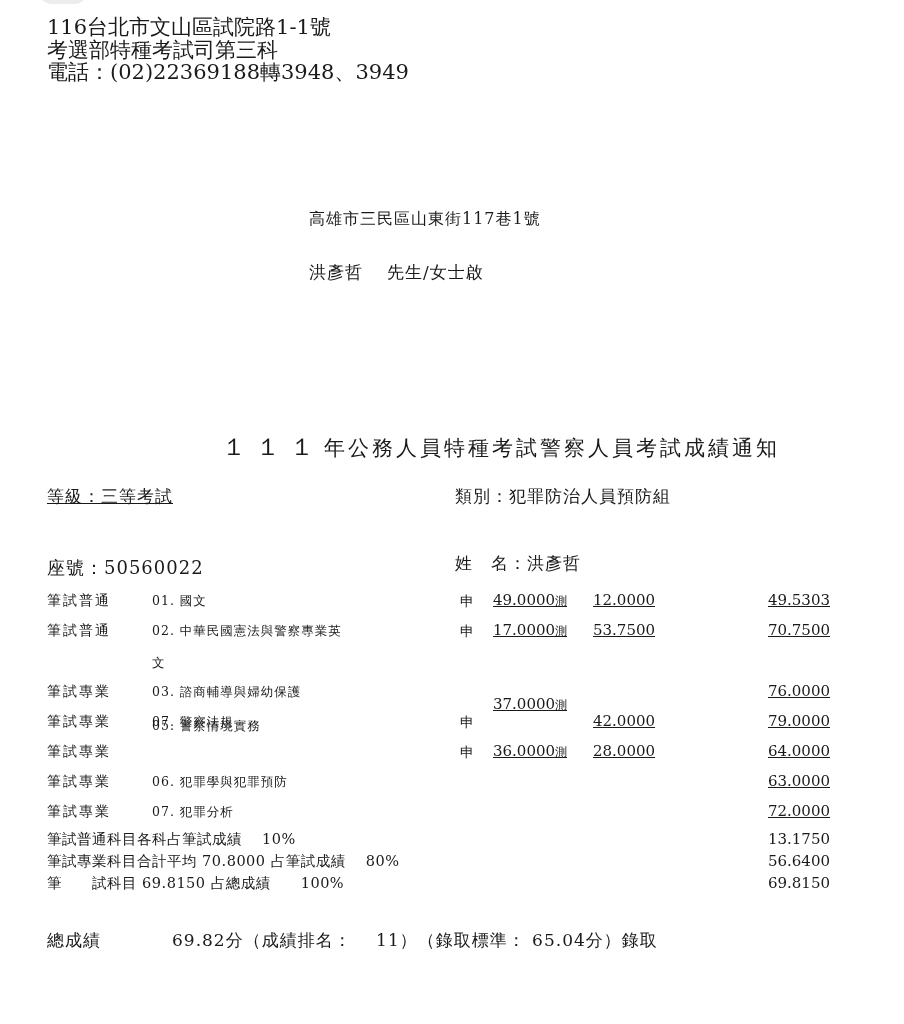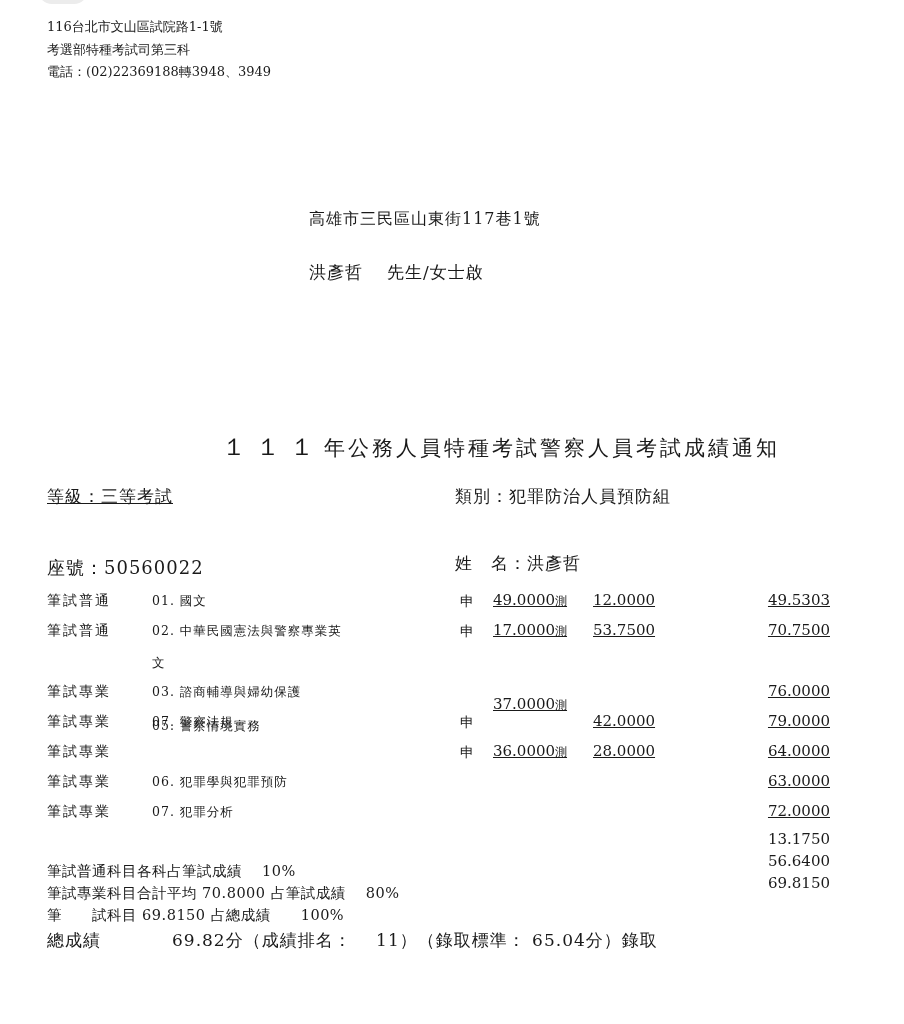--- a/index.html
+++ b/index.html
@@ -18,21 +18,21 @@
     .abs { position: absolute; white-space: nowrap; }
 
     .corner-artifact {
       position: absolute;
       left: 38px; top: -10px;
       width: 50px; height: 14px;
       border-radius: 0 0 30px 30px;
       background: #ececec;
     }
 
-    .sender-line { font-size: 13px; line-height: 20px; }
+    .sender-line { font-size: 21px; line-height: 20px; }
 
     .recipient { font-size: 16px; letter-spacing: 1px; }
 
     .title {
       font-size: 21px;
       letter-spacing: 3px;
     }
     .title .yr { font-size: 24px; letter-spacing: 10px; }
 
     .field { font-size: 17px; letter-spacing: 1px; }
@@ -40,21 +40,21 @@
     .row-cat, .row-subj, .row-shen, .row-mid, .row-score {
       font-size: 13px;
       line-height: 18px;
     }
     .row-mid, .row-score { font-size: 15px; text-decoration: underline; }
     .row-cat { font-size: 14px; letter-spacing: 2px; text-align: center; }
     .row-subj { font-size: 12.5px; letter-spacing: 1px; }
     .row-shen { font-size: 14px; }
     .row-score { text-align: right; }
 
-    .sum-line { font-size: 14.5px; line-height: 20px; letter-spacing: 0.5px; margin-top: 32px; }
+    .sum-line { font-size: 14.5px; line-height: 20px; letter-spacing: 0.5px; }
     .sum-score { font-size: 15px; line-height: 20px; text-align: right; }
 
     .total { font-size: 17px; letter-spacing: 1px; }
   </style>
 </head>
 <body>
 
 <div class="corner-artifact"></div>
 
 <div class="abs sender-line" style="left:47px; top:17px;">116台北市文山區試院路1-1號</div>

